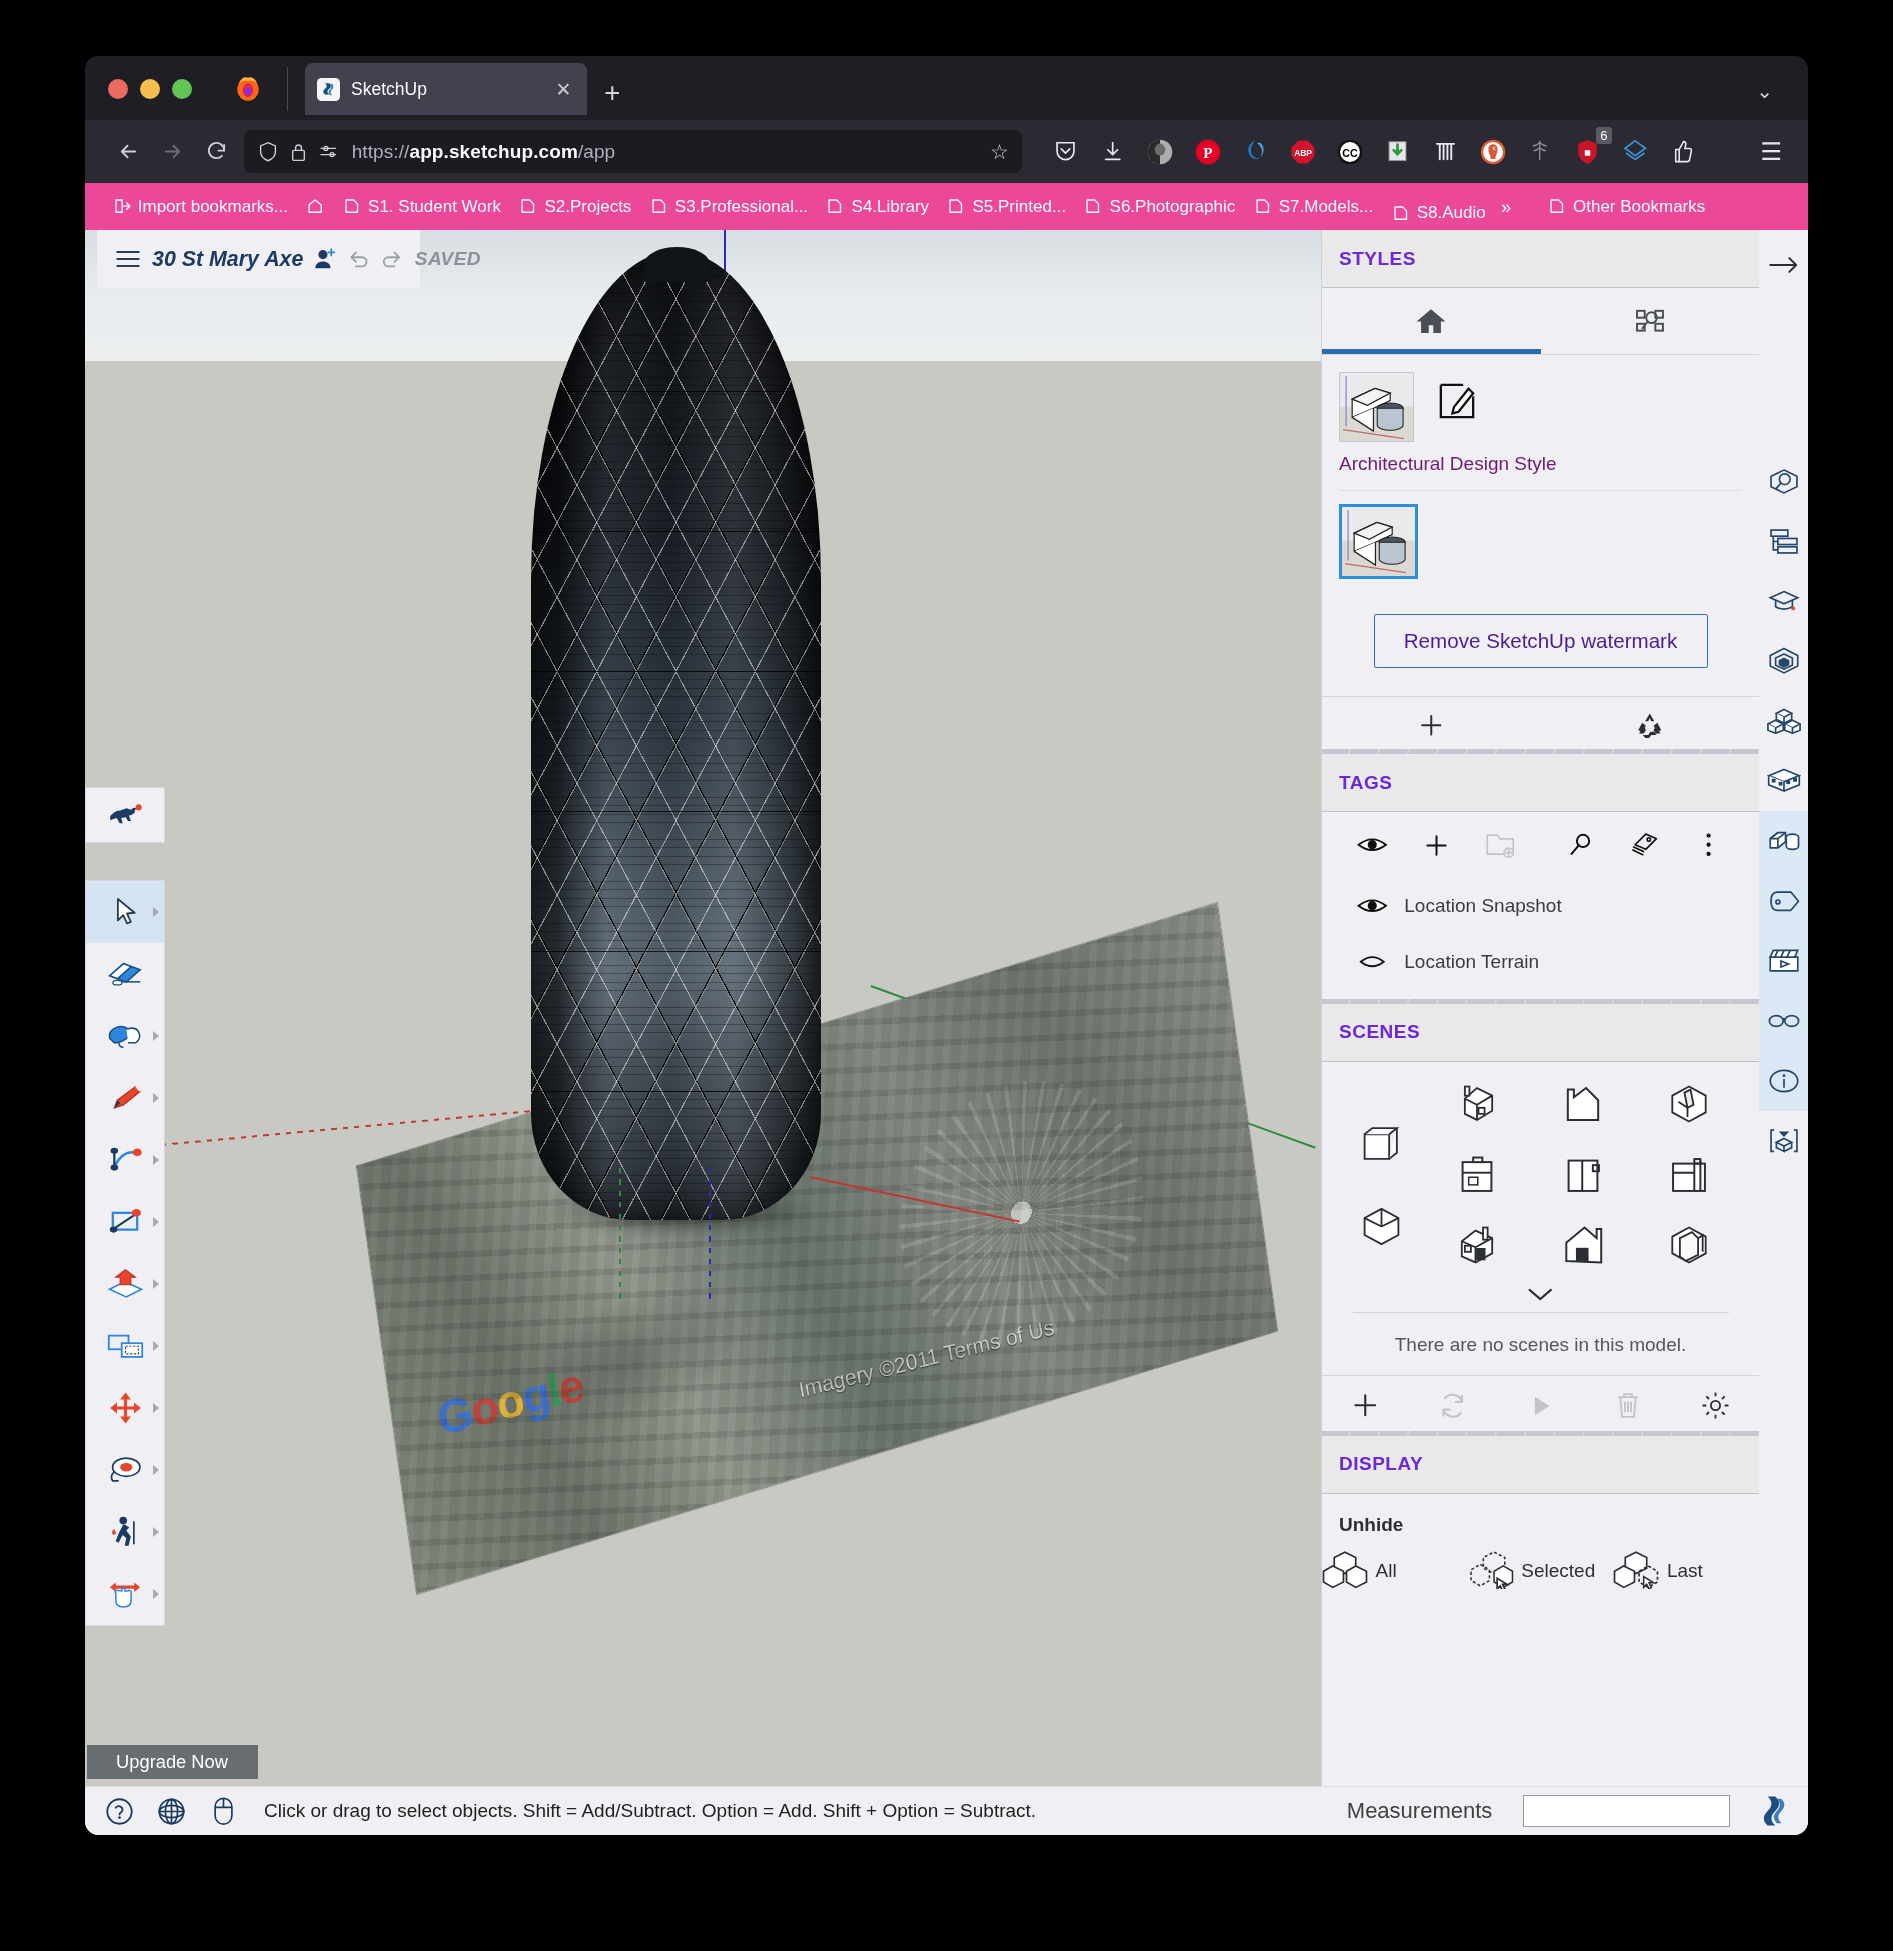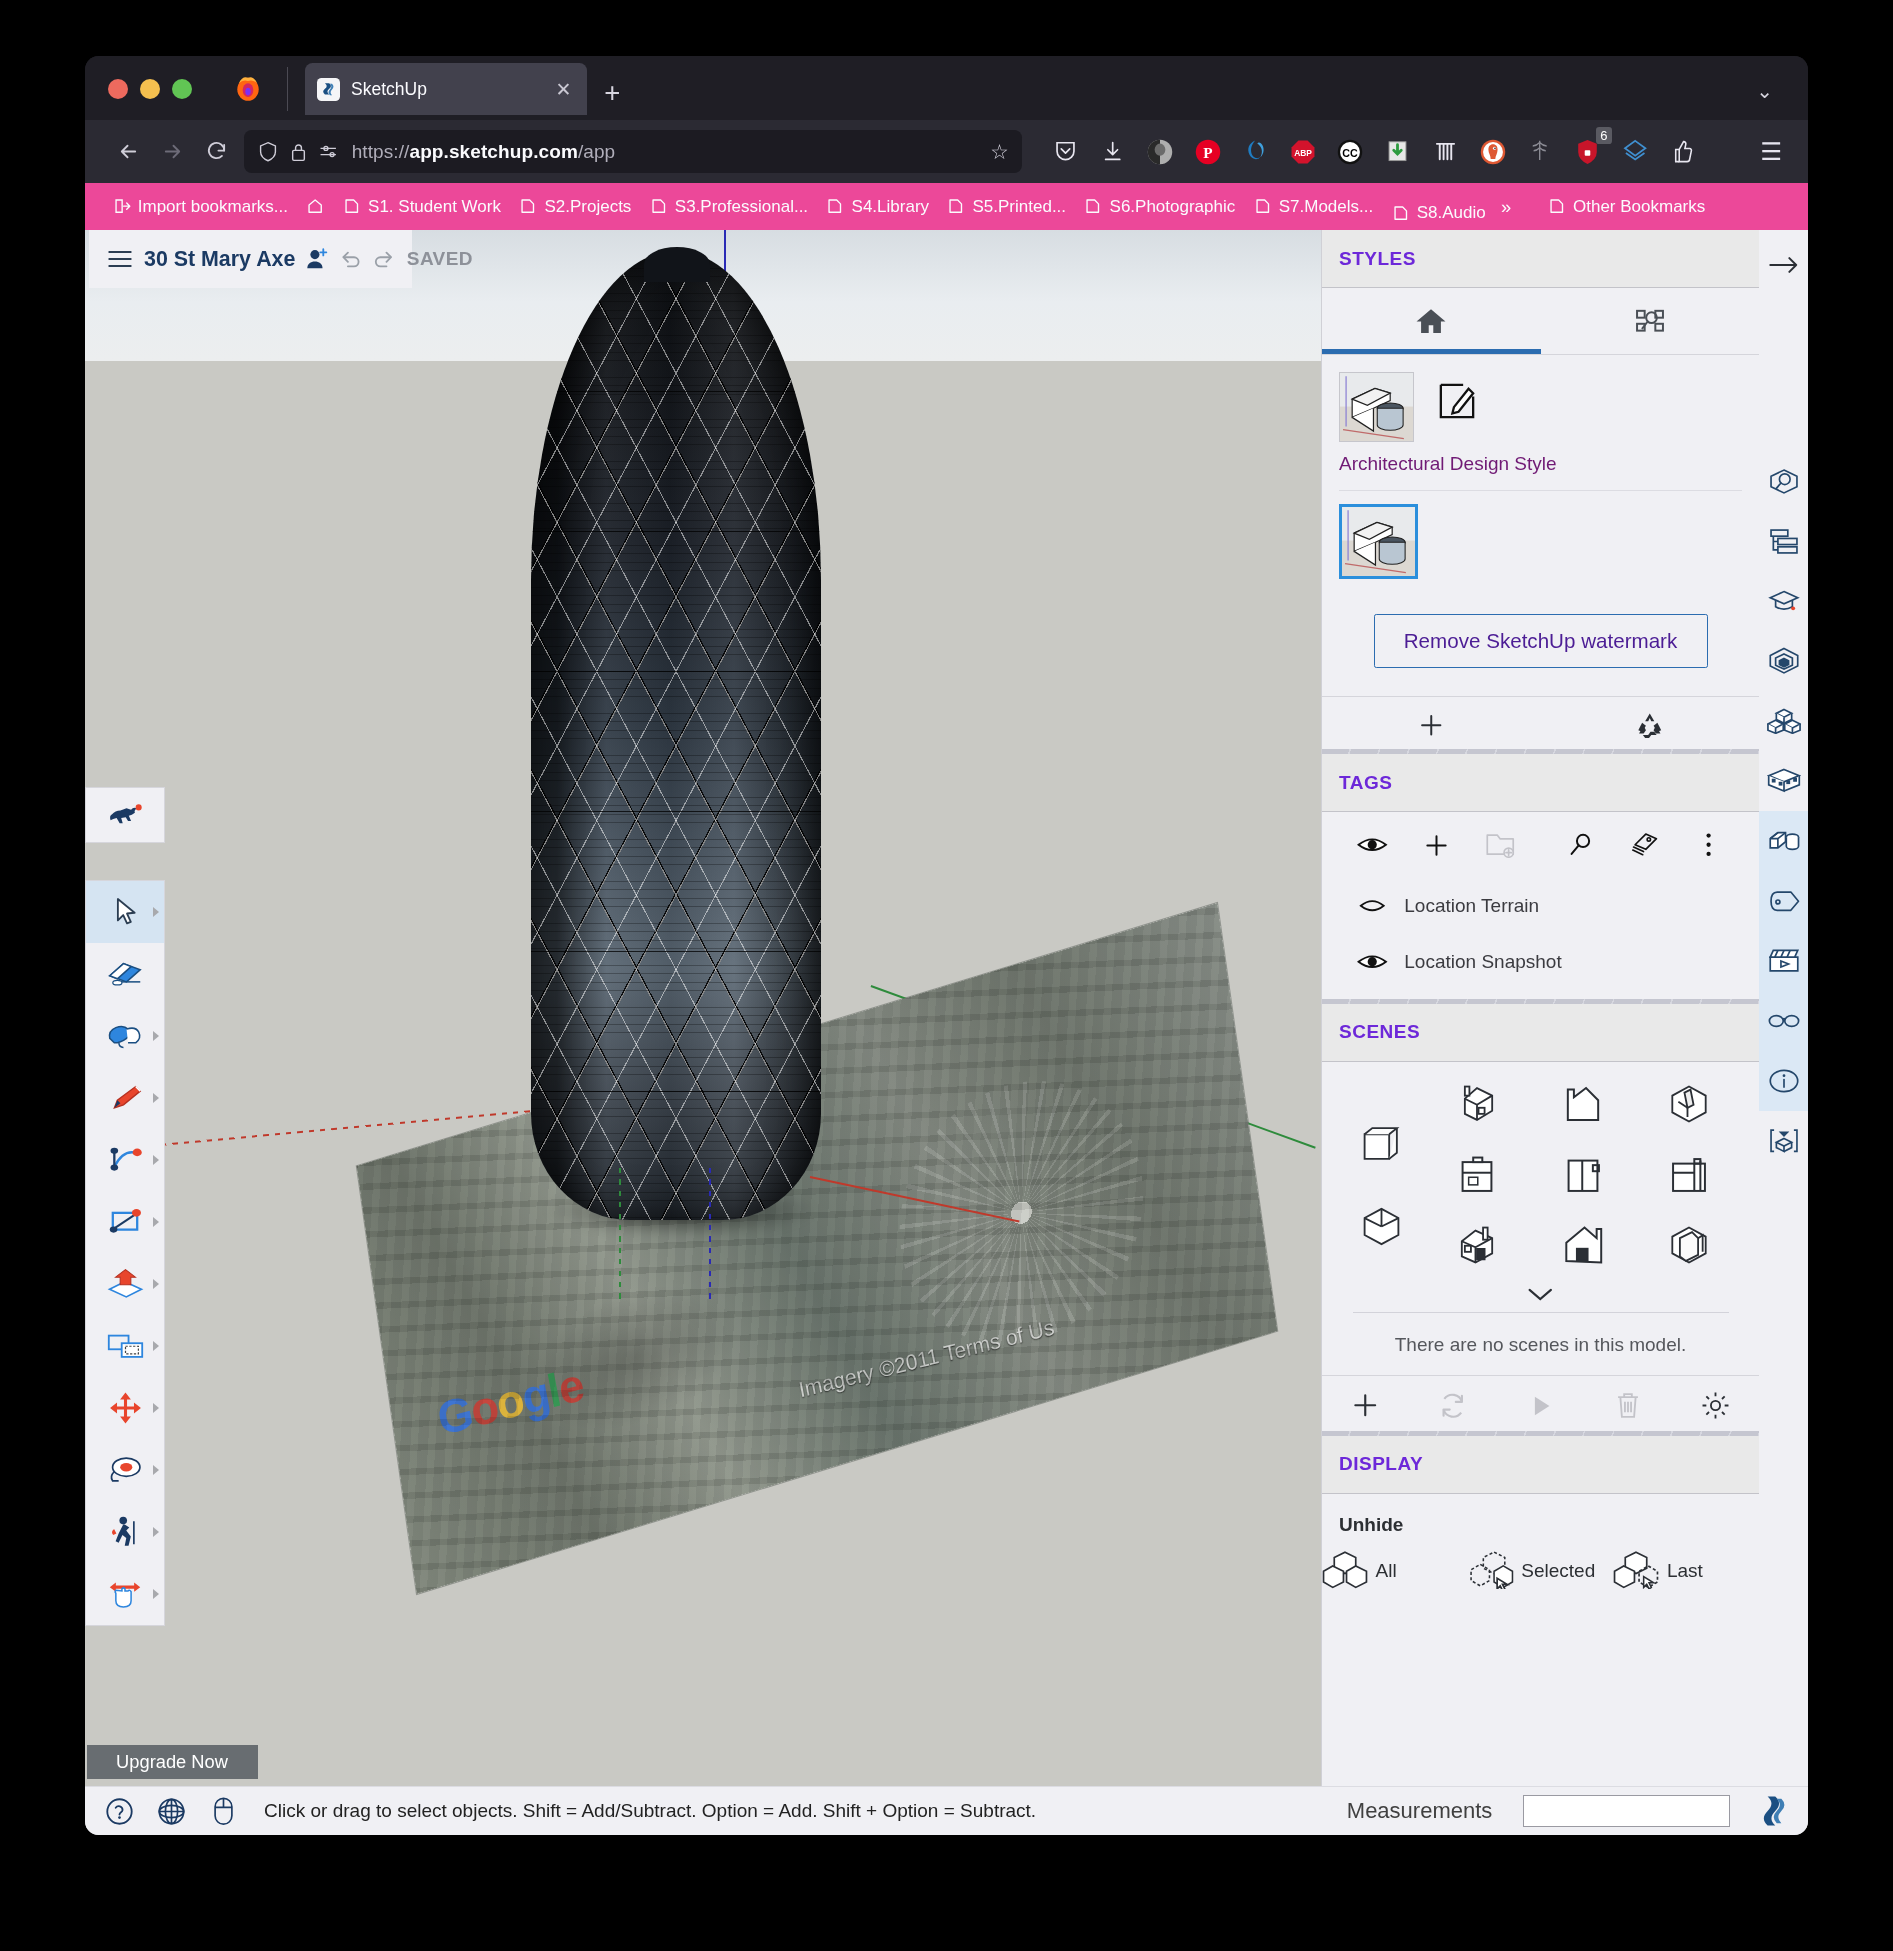--- a/index.html
+++ b/index.html
@@ -166,23 +166,24 @@
   .tower-base-shadow{
     position:absolute; left:458px; top:954px; width:275px;height:53px;
     background:radial-gradient(ellipse at center, rgba(0,0,0,.55), transparent 70%);
     filter:blur(4.6px);
   }
   .red-axis-r { position:absolute; left:725px; top:946px; width:214px;height:2.3px;
     background:#c0392b; transform:rotate(12deg); transform-origin:left center;}
 
   
   .appbar {
-    position:absolute; left:4px; top:0; width:323px; height:58px;
+    position:absolute; left:12px; top:0; width:323px; height:58px;
     background:#f0f0f4; display:flex; align-items:center; gap:0; padding: 0 0 0 18.3px;
     z-index:5;
+    font-style:italic;
   }
   .menu-btn { width:40px;height:40px;display:flex;align-items:center;justify-content:center;cursor:pointer;}
   .doc-title { font-size:21.4px; font-weight:700; color:#1b3a63; margin-left:10.7px; white-space:nowrap;}
   .bar-icon { width:40px;height:40px;display:flex;align-items:center;justify-content:center;
     margin-left:9.2px; cursor:pointer;}
   .saved { font-size:19px; font-weight:700; color:#8d9199; letter-spacing:0.4px; margin-left:10.7px;}
 
   
   .tool-top {
     position:absolute; left:0px; top:557px; width:80px; height:56px;
@@ -830,33 +831,33 @@
           <svg width="9.2" height="27.5" viewBox="0 0 12 36" fill="#111">
             <circle cx="6" cy="6" r="2.8"></circle>
               <circle cx="6" cy="18" r="2.8"></circle>
               <circle cx="6" cy="30" r="2.8"></circle>
             </svg>
         </div>
       </div>
       <div class="tag-row">
         <div class="eye">
           <svg width="30.5" height="21.4" viewBox="0 0 40 28">
-              <path d="M5 14 Q20 2 35 14 Q20 26 5 14Z" fill="none" stroke="#111" stroke-width="2.4"></path>
-            </svg>
-        </div>
-        <div class="label">Location Terrain</div>
+              <path d="M2 14 Q20 0 38 14 Q20 28 2 14Z" fill="#fff" stroke="#111" stroke-width="2.4"></path>
+            <circle cx="20" cy="14" r="6" fill="#111"></circle>
+            </svg>
+        </div>
+        <div class="label">Location Snapshot</div>
       </div>
       <div class="tag-row">
         <div class="eye">
           <svg width="30.5" height="21.4" viewBox="0 0 40 28">
-              <path d="M2 14 Q20 0 38 14 Q20 28 2 14Z" fill="#fff" stroke="#111" stroke-width="2.4"></path>
-            <circle cx="20" cy="14" r="6" fill="#111"></circle>
-            </svg>
-        </div>
-        <div class="label">Location Snapshot</div>
+              <path d="M5 14 Q20 2 35 14 Q20 26 5 14Z" fill="none" stroke="#111" stroke-width="2.4"></path>
+            </svg>
+        </div>
+        <div class="label">Location Terrain</div>
       </div>
 
       <div class="section-head" style="margin-top:13.7px;">
         <span class="grip"></span>
         <span>SCENES</span>
       </div>
       <div class="scenes-body">
         <div class="scene-grid">
           <div class="scene-col-left">
             <div class="scene-ico">

